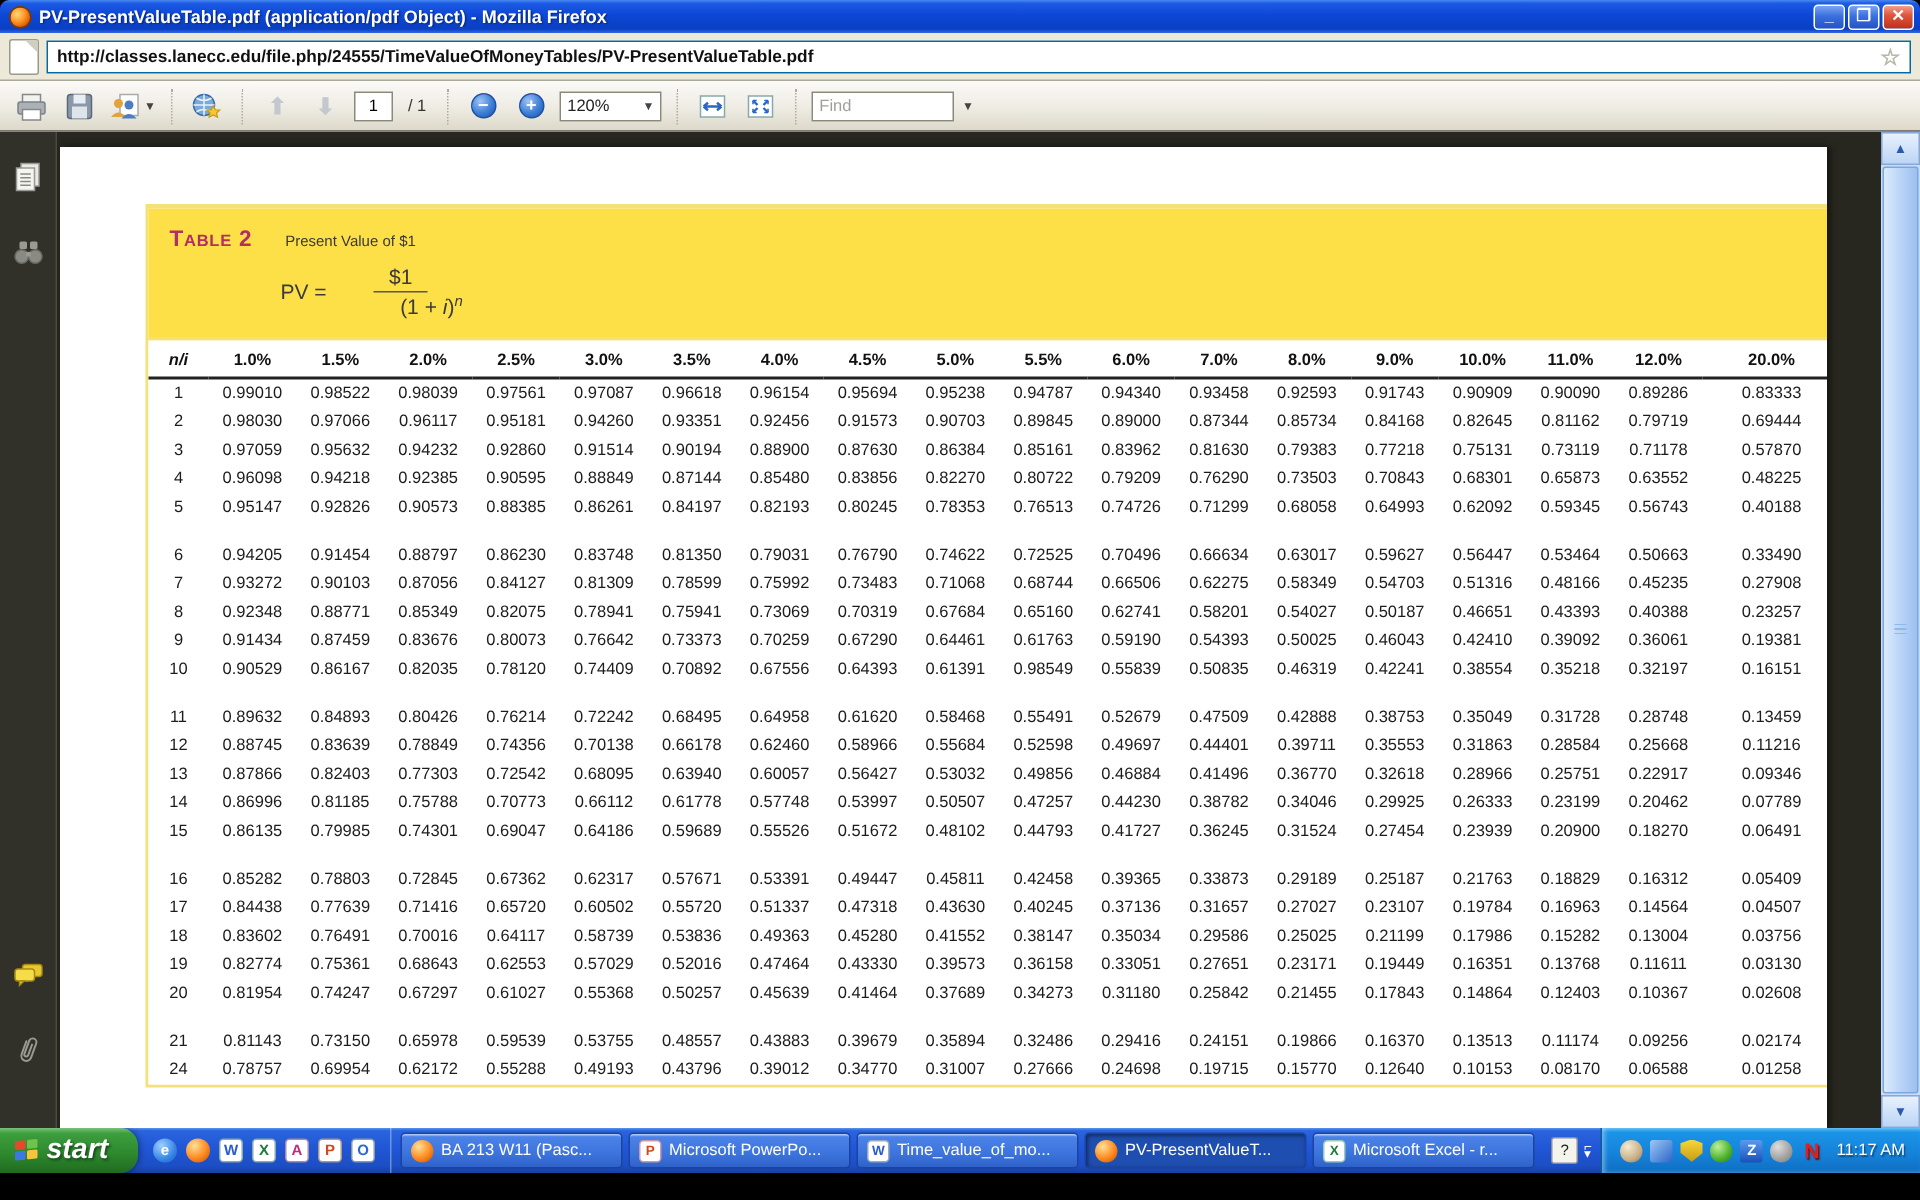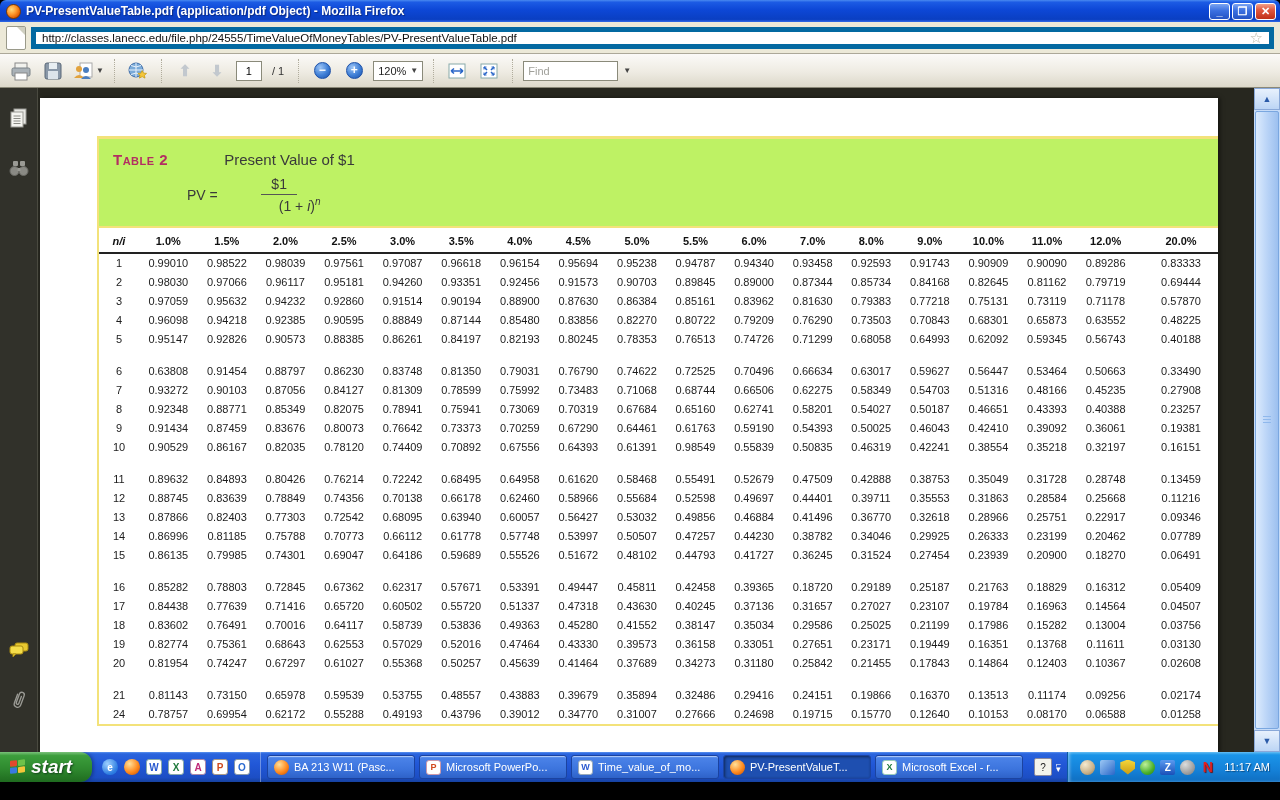--- a/index.html
+++ b/index.html
@@ -21,35 +21,35 @@
     color:#fff; font-size:11px; font-weight:bold; line-height:14px; text-align:center; cursor:pointer;
     background:linear-gradient(180deg,#7aa4f2 0%,#3a6fe0 45%,#2453c4 100%); }
   .wb.close { background:linear-gradient(180deg,#f2a08a 0%,#e0573e 40%,#c03018 100%); }
 
   
   .urlrow { height:32px; background:#ece9d8; border-bottom:1px solid #aca899;
     display:flex; align-items:center; padding:0 6px; gap:5px; }
   .doc-icon { width:20px; height:24px; background:#fff; border:1px solid #9a9a8a; border-radius:2px; position:relative; flex:none; }
   .doc-icon::after { content:""; position:absolute; right:0; top:0; border:4px solid transparent;
     border-top-color:#cfcfc0; border-right-color:#cfcfc0; }
-  .urlbox { flex:1; height:22px; background:#fff; border:5px solid #0369a1;
-    display:flex; align-items:center; padding:0 6px; font-size:11.5px; color:#111; }
+  .urlbox { flex:1; height:22px; background:#fff; border:1px solid #0369a1;
+    display:flex; align-items:center; padding:0 6px; font-size:11.5px; color:#111;font-weight:bold; }
   .urlbox .urltext { flex:1; white-space:nowrap; overflow:hidden; }
   .star { color:#b8b8a8; font-size:15px; flex:none; }
 
   
   .pdftoolbar { height:34px; background:linear-gradient(180deg,#fbfaf8 0%,#eeebe2 55%,#dcd8ca 100%);
     border-bottom:1px solid #8a8878; display:flex; align-items:center; padding:0 8px; gap:6px; }
   .tbtn { height:26px; min-width:26px; display:flex; align-items:center; justify-content:center; cursor:pointer; border-radius:3px; }
   .sep { width:1px; height:24px; border-left:1px dotted #b0ac9c; margin:0 4px; }
   .drop { font-size:8px; color:#444; margin-left:2px; }
   .pagebox { width:26px; height:20px; border:1px solid #8a8a7a; font-size:11px; text-align:center; background:#fff; }
   .pagetotal { font-size:11px; color:#333; margin:0 4px; }
   .zoombox { height:20px; background:#fff; border:1px solid #8a8a7a; display:flex; align-items:center;
-    padding:0 4px; font-size:11px; color:#222; gap:2px; cursor:pointer;text-align:center; }
+    padding:0 4px; font-size:11px; color:#222; gap:20px; cursor:pointer;text-align:center; }
   .findwrap { display:flex; align-items:center; }
   .find { width:95px; height:20px; border:1px solid #8a8a7a; font-size:11px; padding:0 4px; color:#333; background:#fff; }
   .find::placeholder { color:#a0a09a; }
   .circlebtn { width:17px; height:17px; border-radius:50%; color:#fff; font-size:12px; font-weight:bold;
     display:flex; align-items:center; justify-content:center; line-height:15px;
     background:radial-gradient(circle at 35% 30%, #9cc4f5 0%, #3f7fd6 55%, #1c50a8 100%); border:1px solid #1c50a8; }
   .navarrow { font-size:15px; color:#c2c8ce; font-weight:bold; }
 
   
   .viewer { height:664px; background:#27271f; display:flex; position:relative; overflow:hidden; }
@@ -65,25 +65,25 @@
   .vscroll { width:26px; background:#c7dcf8; flex:none; display:flex; flex-direction:column; margin-left:14px; }
   .varrow { height:22px; background:linear-gradient(180deg,#e8f1fd,#bcd5f5); border:1px solid #89a8d8;
     color:#2a5aa8; font-size:9px; display:flex; align-items:center; justify-content:center; cursor:pointer; }
   .vthumb { flex:1; margin:1px 1px; background:linear-gradient(90deg,#dcebfd,#bad4f7 50%,#9cc0ef);
     border:1px solid #7aa7e0; border-radius:2px; position:relative; cursor:pointer; }
   .vthumb::after { content:""; position:absolute; left:7px; right:7px; top:50%; height:7px; margin-top:-4px;
     background:repeating-linear-gradient(180deg,#8fb8ec 0 1px,transparent 1px 3px); }
 
   
   .pvwrap { margin:38px 0 0 57px; width:1132px; border:2px solid #f3e27a; border-top:3px solid #f3e27a; }
-  .pvhead { background:#bef264; padding:12px 0 10px 14px; border-bottom:2px solid #f3e27a; }
+  .pvhead { background:#fde047; padding:12px 0 10px 14px; border-bottom:2px solid #f3e27a; }
   .titleline { display:flex; align-items:baseline; gap:22px; }
   .tbl-label { font-variant:small-caps; font-weight:bold; font-size:15px; letter-spacing:.5px; color:#b32e62; }
-  .tbl-title { font-size:15px; color:#3a3a3a;margin-left:34px; }
-  .formula { margin:8px 0 2px 74px; display:flex; align-items:center; gap:20px; font-size:14px; color:#3a3a3a; }
+  .tbl-title { font-size:10px; color:#3a3a3a; }
+  .formula { margin:8px 0 2px 74px; display:flex; align-items:center; gap:8px; font-size:14px; color:#3a3a3a; }
   .frac { display:inline-flex; flex-direction:column; align-items:center; }
   .frac .num { padding:0 10px 2px; border-bottom:1px solid #555; }
   .frac .den { padding-top:1px;margin-left:41px; }
   .frac .den .di { font-style:italic; }
   .frac .exp { font-style:italic; font-size:10px; }
 
   table.pv { width:100%; border-collapse:collapse; table-layout:fixed; background:#fff; }
   table.pv th, table.pv td { font-size:11px; text-align:center; padding:3.5px 0; color:#1c1c1c; white-space:nowrap; }
   table.pv th { font-weight:bold; color:#111; border-bottom:2px solid #222; padding:7px 0 5px; }
   table.pv th.ncol, table.pv td.ncol { width:40px; font-style:italic; }
@@ -425,21 +425,21 @@
                   <td>0.62092</td>
                   <td>0.59345</td>
                   <td>0.56743</td>
                   <td>0.40188</td>
                 </tr>
                 <tr class="gap">
                   <td colspan="19"></td>
                 </tr>
                 <tr>
                   <td class="ncol">6</td>
-                  <td>0.63808</td>
+                  <td>0.94205</td>
                   <td>0.91454</td>
                   <td>0.88797</td>
                   <td>0.86230</td>
                   <td>0.83748</td>
                   <td>0.81350</td>
                   <td>0.79031</td>
                   <td>0.76790</td>
                   <td>0.74622</td>
                   <td>0.72525</td>
                   <td>0.70496</td>
@@ -652,21 +652,21 @@
                   <td>0.78803</td>
                   <td>0.72845</td>
                   <td>0.67362</td>
                   <td>0.62317</td>
                   <td>0.57671</td>
                   <td>0.53391</td>
                   <td>0.49447</td>
                   <td>0.45811</td>
                   <td>0.42458</td>
                   <td>0.39365</td>
-                  <td>0.18720</td>
+                  <td>0.33873</td>
                   <td>0.29189</td>
                   <td>0.25187</td>
                   <td>0.21763</td>
                   <td>0.18829</td>
                   <td>0.16312</td>
                   <td>0.05409</td>
                 </tr>
                 <tr>
                   <td class="ncol">17</td>
                   <td>0.84438</td>

